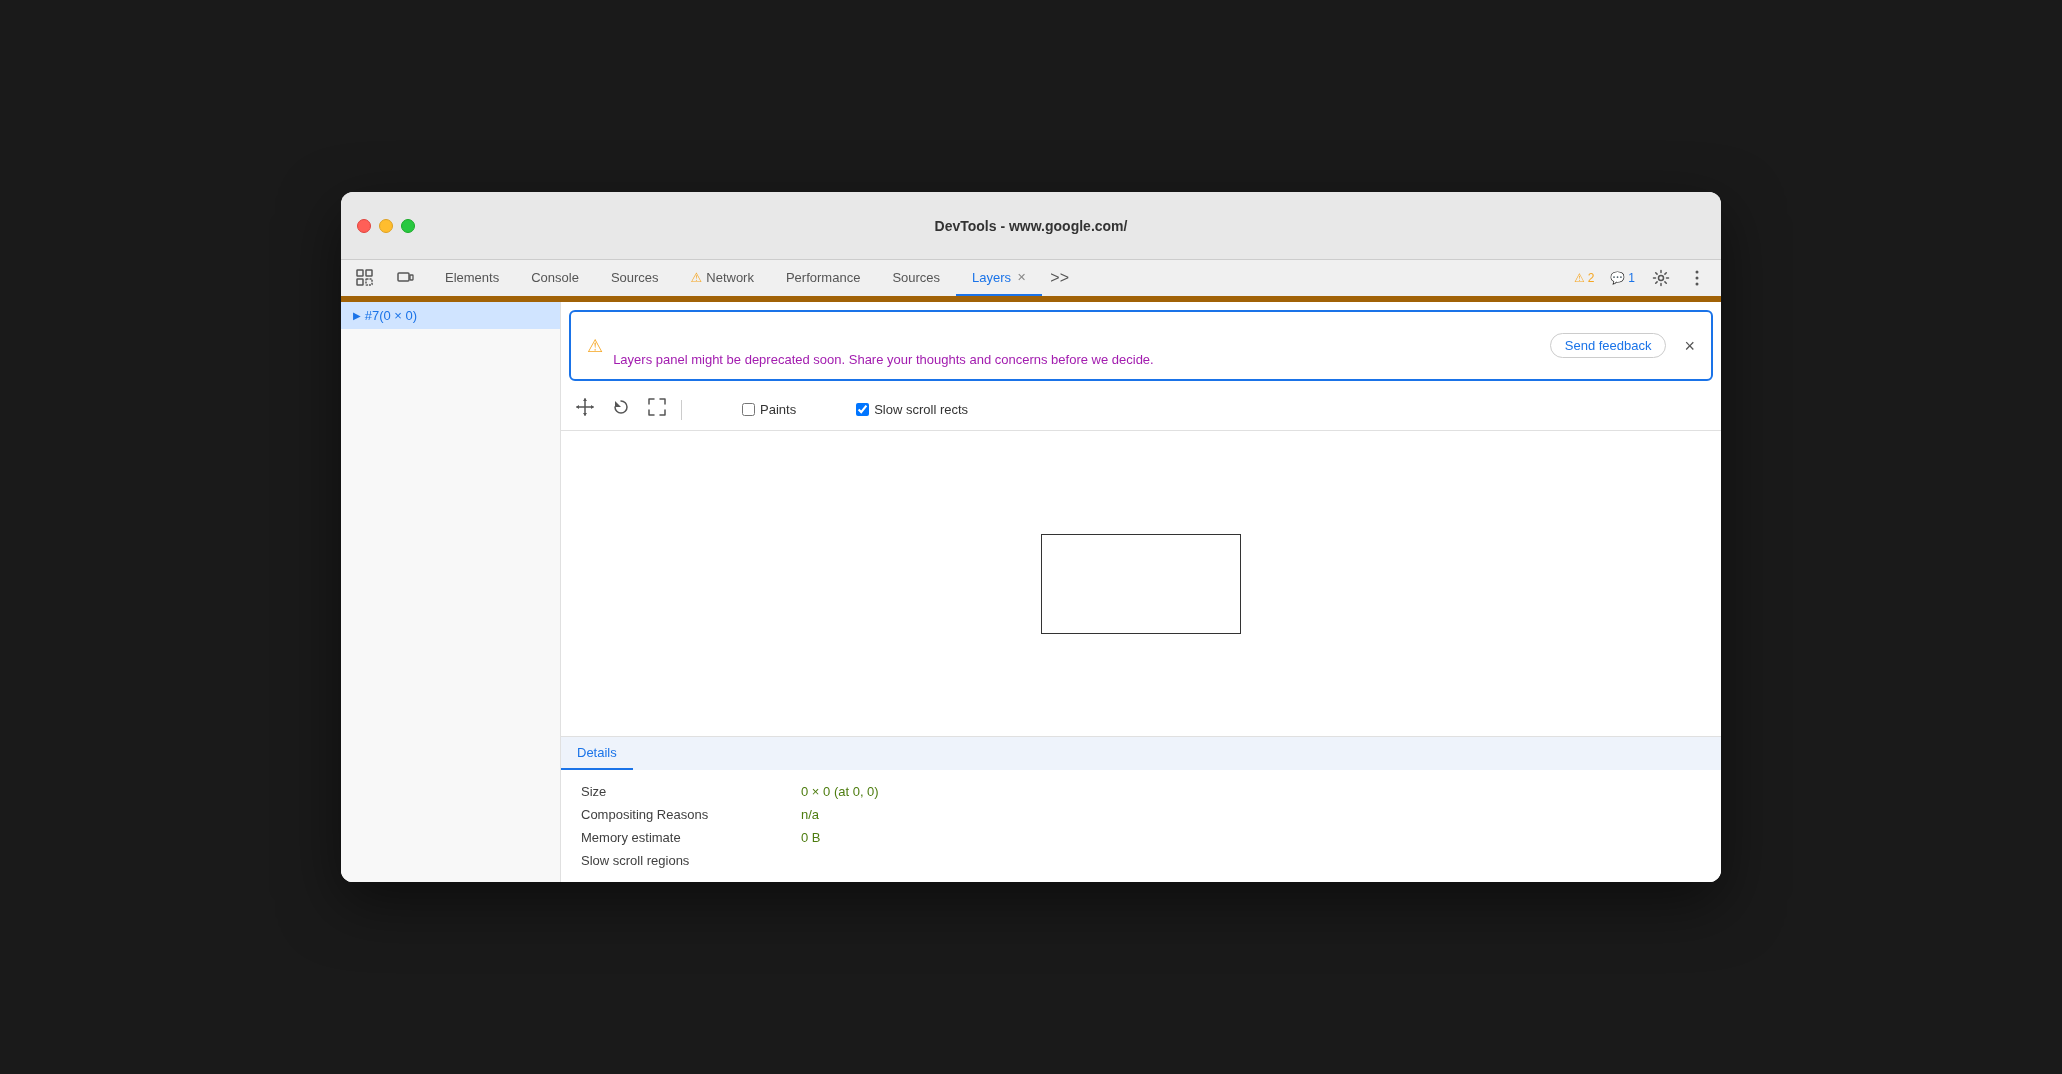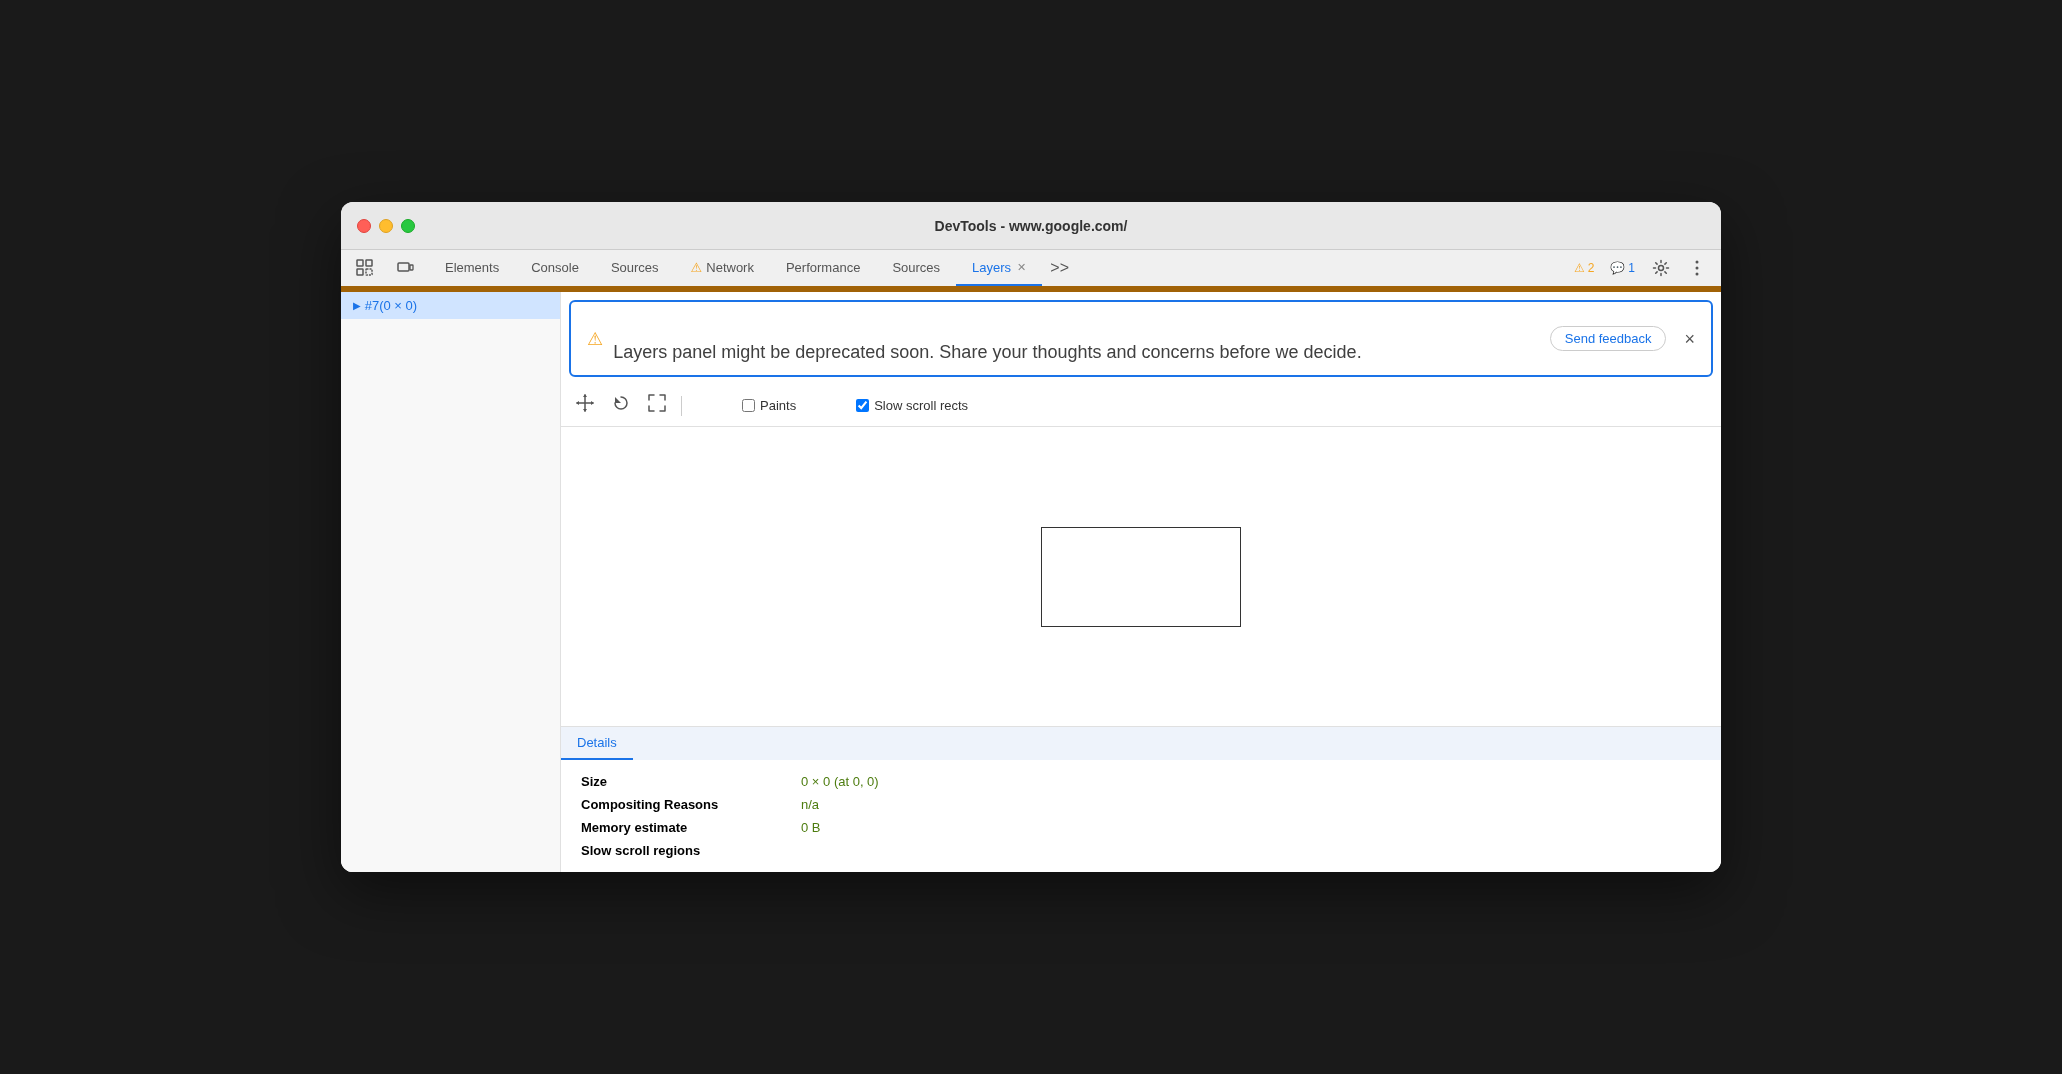--- a/index.html
+++ b/index.html
@@ -14,21 +14,21 @@
     .window {
       width: 1380px;
       background: #f0f0f0;
       border-radius: 12px;
       box-shadow: 0 20px 60px rgba(0,0,0,0.5);
       overflow: hidden;
     }
     
     .titlebar {
       background: #e8e8e8;
-      height: 48px;
+      height: 68px;
       display: flex;
       align-items: center;
       justify-content: center;
       position: relative;
       border-bottom: 1px solid #ccc;
     }
     .traffic-lights {
       position: absolute;
       left: 16px;
       display: flex;
@@ -176,22 +176,22 @@
       align-items: center;
       background: #fff;
       gap: 10px;
     }
     .banner-warning-icon {
       color: #f5a623;
       font-size: 18px;
       flex-shrink: 0;
     }
     .banner-text {
-      font-size: 18px;
-      color: #404040;
+      font-size: 13px;
+      color: #a21caf;
       flex: 1;
       margin-top: 28px;
     }
     .send-feedback-btn {
       border: 1px solid #ccc;
       border-radius: 20px;
       padding: 4px 14px;
       font-size: 13px;
       color: #1a73e8;
       background: #fff;
@@ -270,23 +270,23 @@
     .details-table {
       padding: 10px 20px;
       background: #fff;
     }
     .details-row {
       display: flex;
       padding: 4px 0;
       font-size: 13px;
     }
     .details-key {
-      font-weight: 700;
+      font-weight: 400;
       width: 220px;
-      color: #000000;
+      color: #404040;
       flex-shrink: 0;
     }
     .details-value {
       color: #4d7c0f;
     }
   </style>
 </head>
 <body>
 
 <div class="window">

